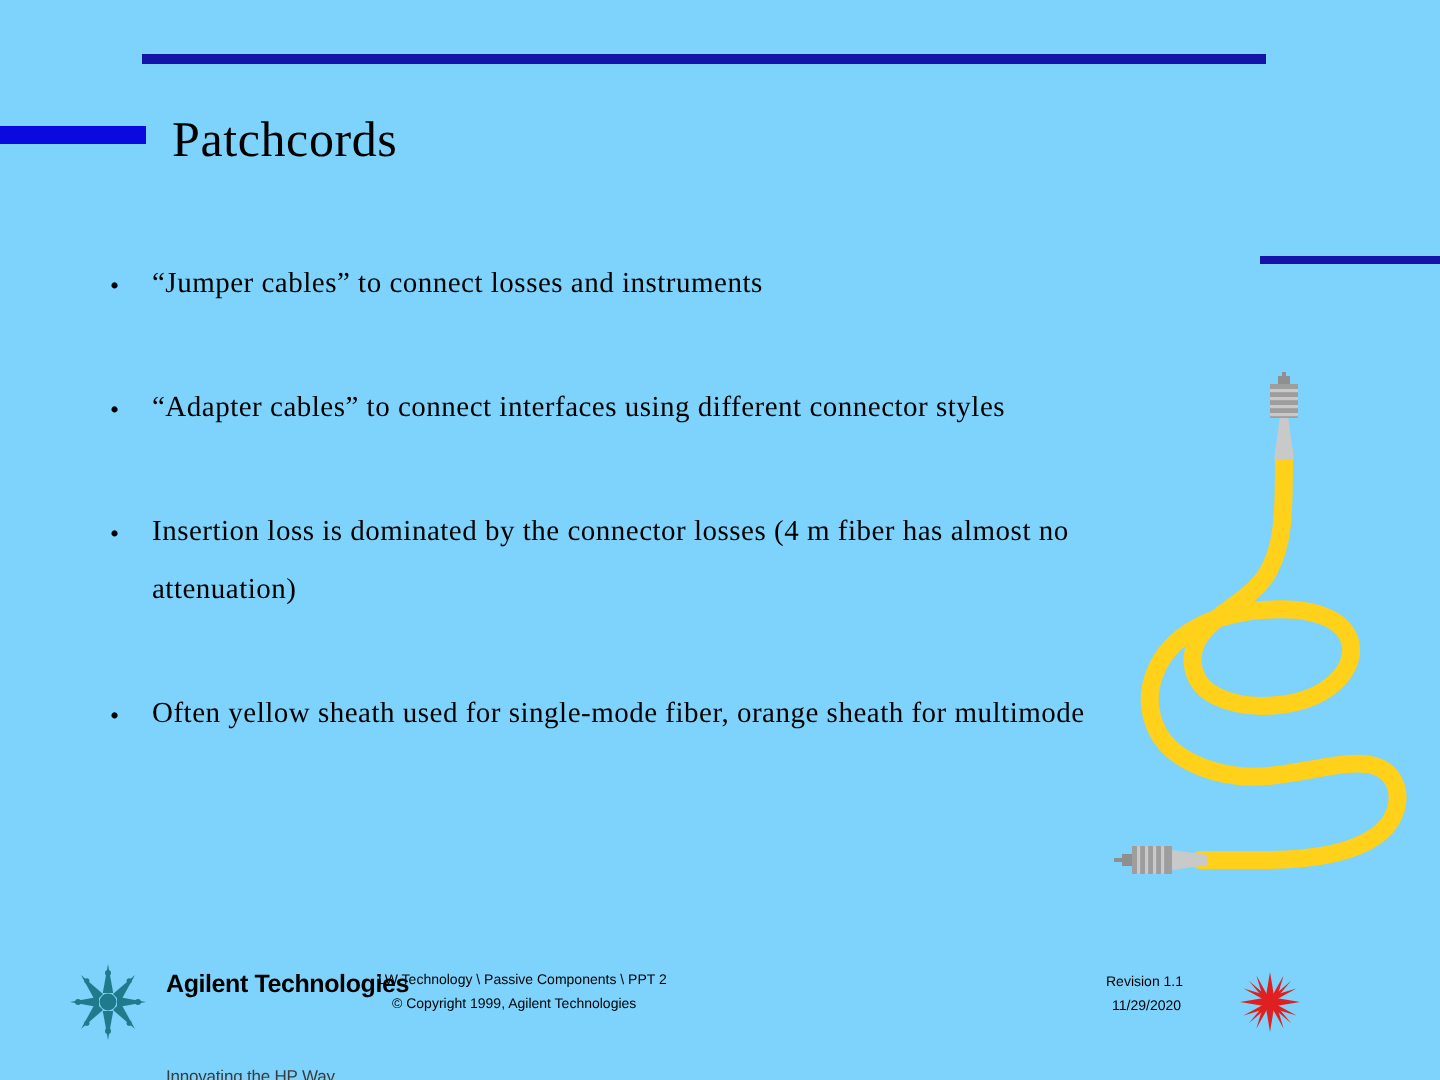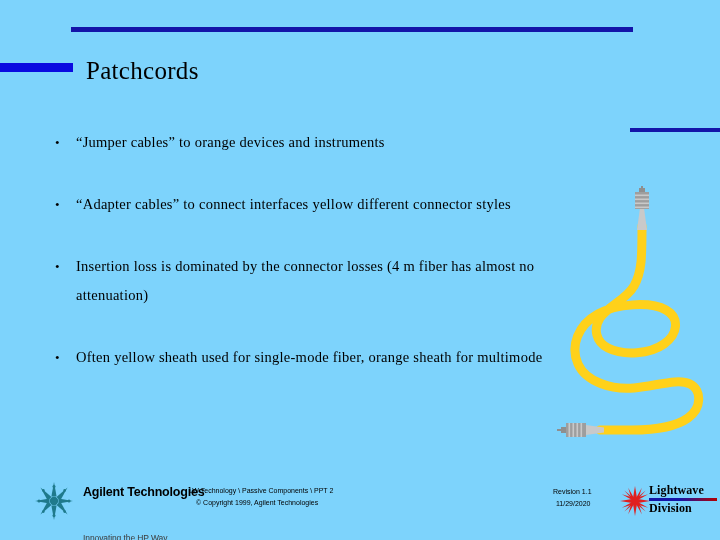--- a/index.html
+++ b/index.html
@@ -219,26 +219,26 @@
   <div class="rule-top"></div>
   <div class="rule-left-accent"></div>
   <div class="rule-right-accent"></div>
 
   <div class="slide-title">Patchcords</div>
 
   <div class="bullets">
 
     <div class="bullet">
       <span class="dot">•</span>
-      <span class="txt">“Jumper cables” to orange devices and instruments</span>
+      <span class="txt">“Jumper cables” to connect losses and instruments</span>
     </div>
 
     <div class="bullet">
       <span class="dot">•</span>
-      <span class="txt">“Adapter cables” to connect interfaces yellow different connector styles</span>
+      <span class="txt">“Adapter cables” to connect interfaces using different connector styles</span>
     </div>
 
     <div class="bullet">
       <span class="dot">•</span>
       <span class="txt">Insertion loss is dominated by the connector losses (4 m fiber has almost no attenuation)</span>
     </div>
 
     <div class="bullet">
       <span class="dot">•</span>
       <span class="txt">Often yellow sheath used for single-mode fiber, orange sheath for multimode</span>
@@ -355,22 +355,17 @@
             <polygon points="21.8,28.2 16.2,18.2 18.5,17.3"></polygon>
             <polygon points="28.2,8.2 18.2,13.8 17.3,11.5"></polygon>
             <polygon points="1.8,21.8 11.8,16.2 12.7,18.5"></polygon>
             <polygon points="21.8,1.8 16.2,11.8 18.5,12.7"></polygon>
             <polygon points="8.2,28.2 13.8,18.2 11.5,17.3"></polygon>
             <polygon points="1.8,8.2 11.8,13.8 12.7,11.5"></polygon>
             <polygon points="28.2,21.8 18.2,16.2 17.3,18.5"></polygon>
           </g>
         </svg>
       </div>
-      <div class="lw-words">
-        <div class="lw-line1">Lightwave</div>
-        <div class="lw-bar"></div>
-        <div class="lw-line2">Division</div>
-      </div>
     </div>
 
   </div>
 
 </div>
 
 </body></html>

